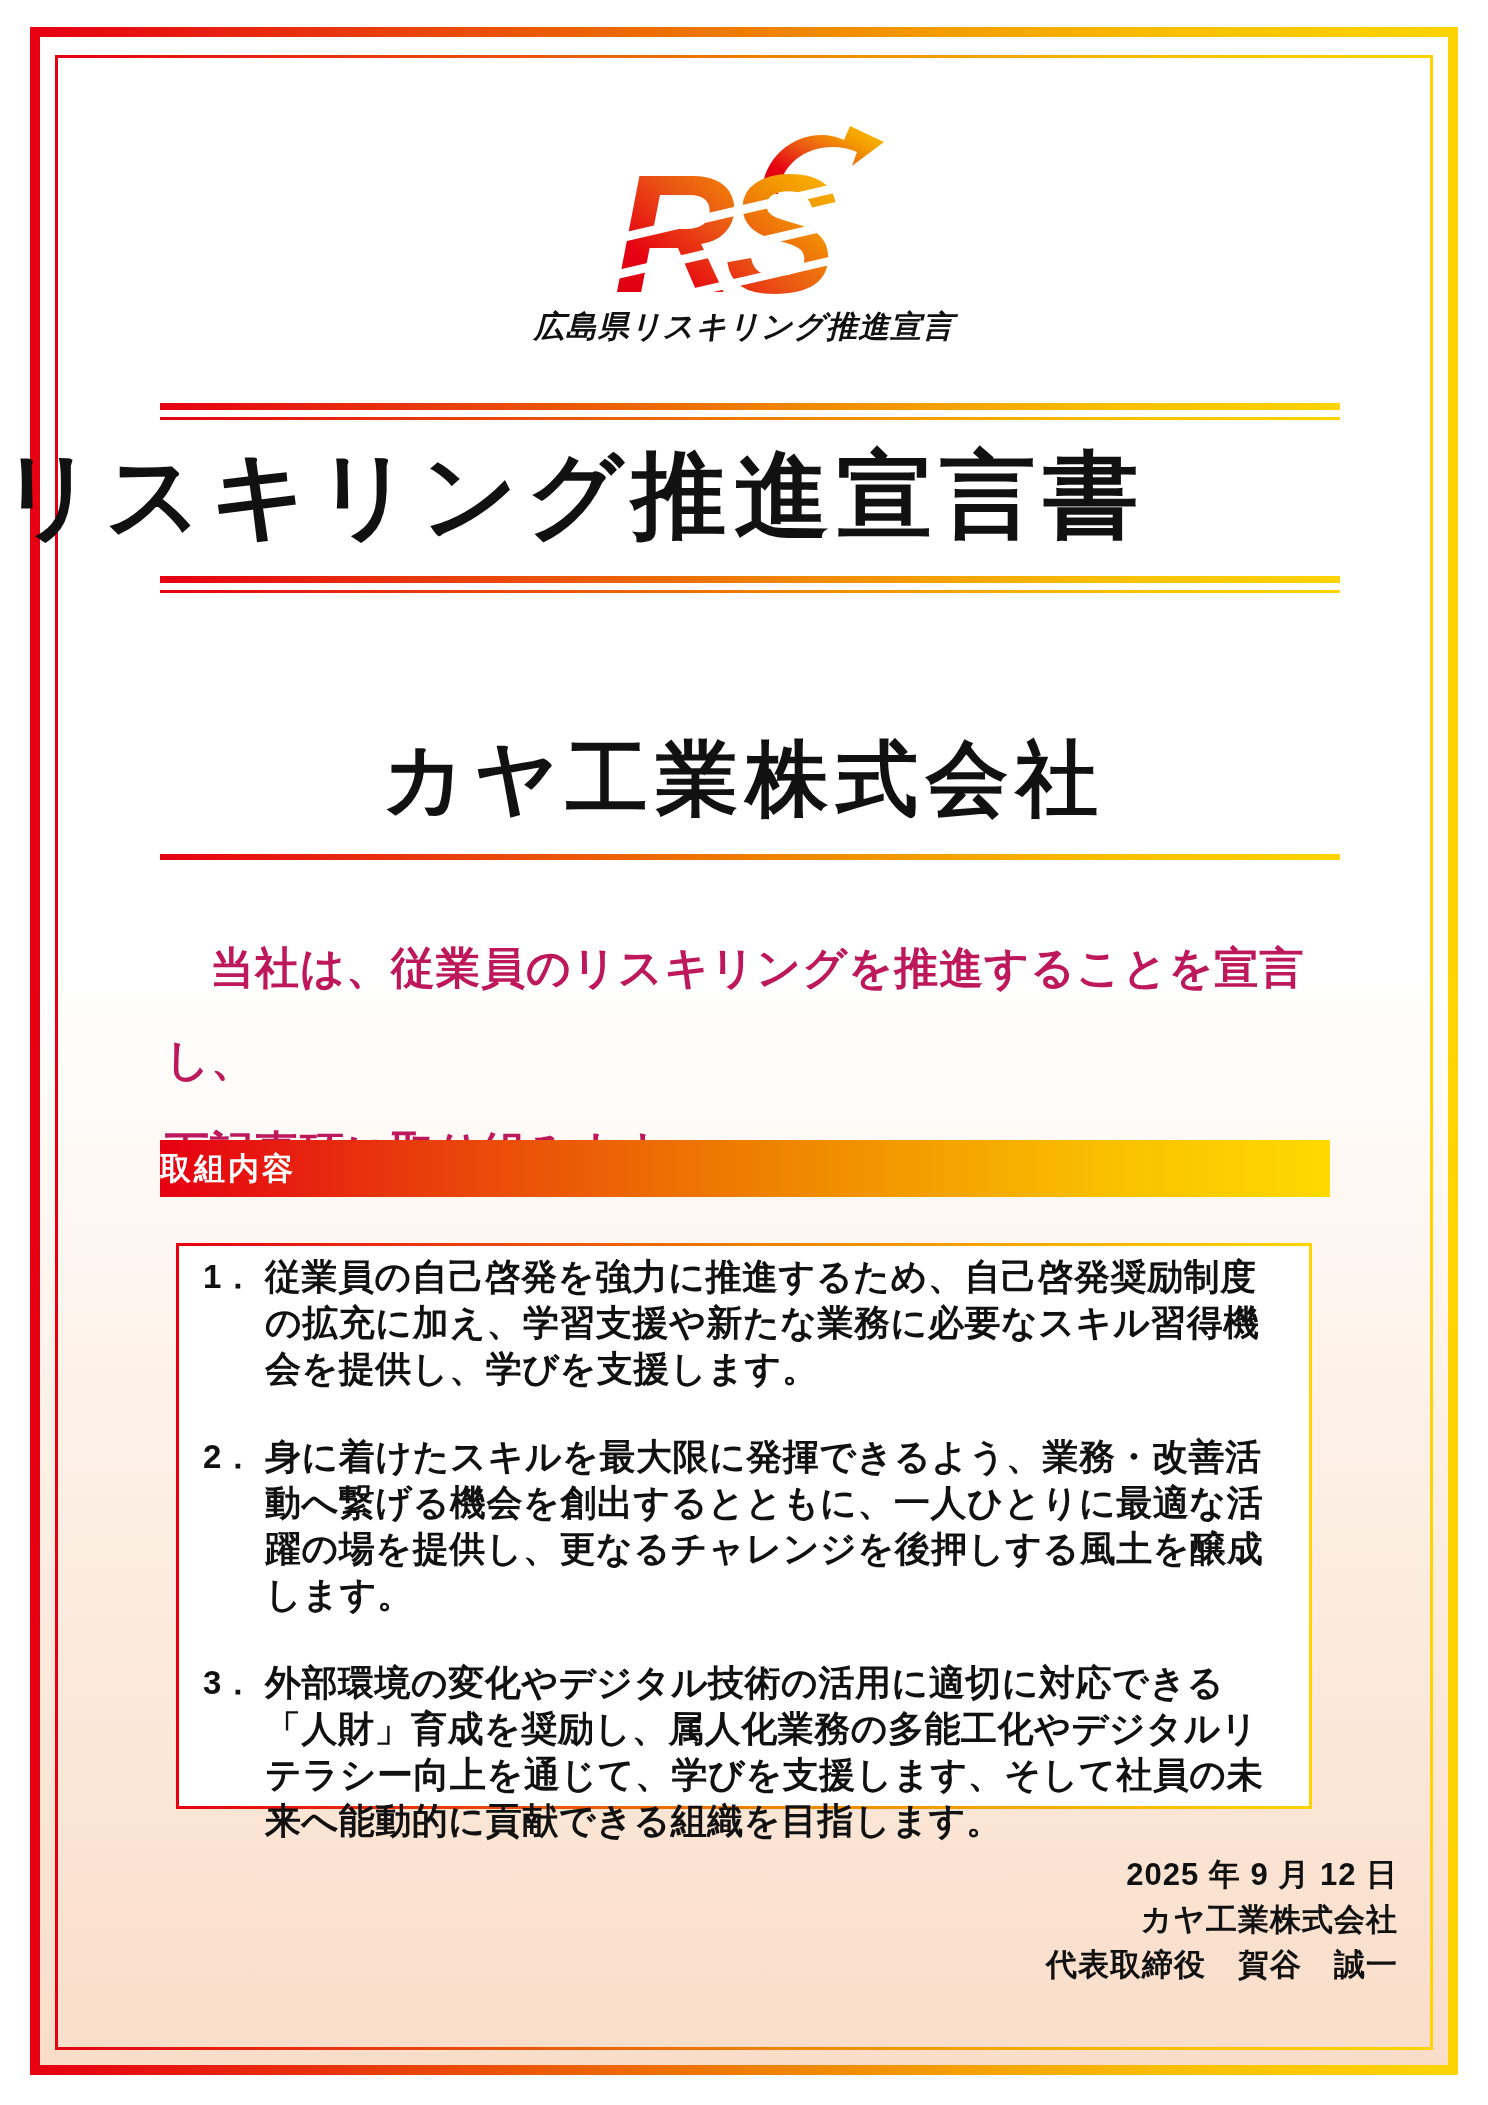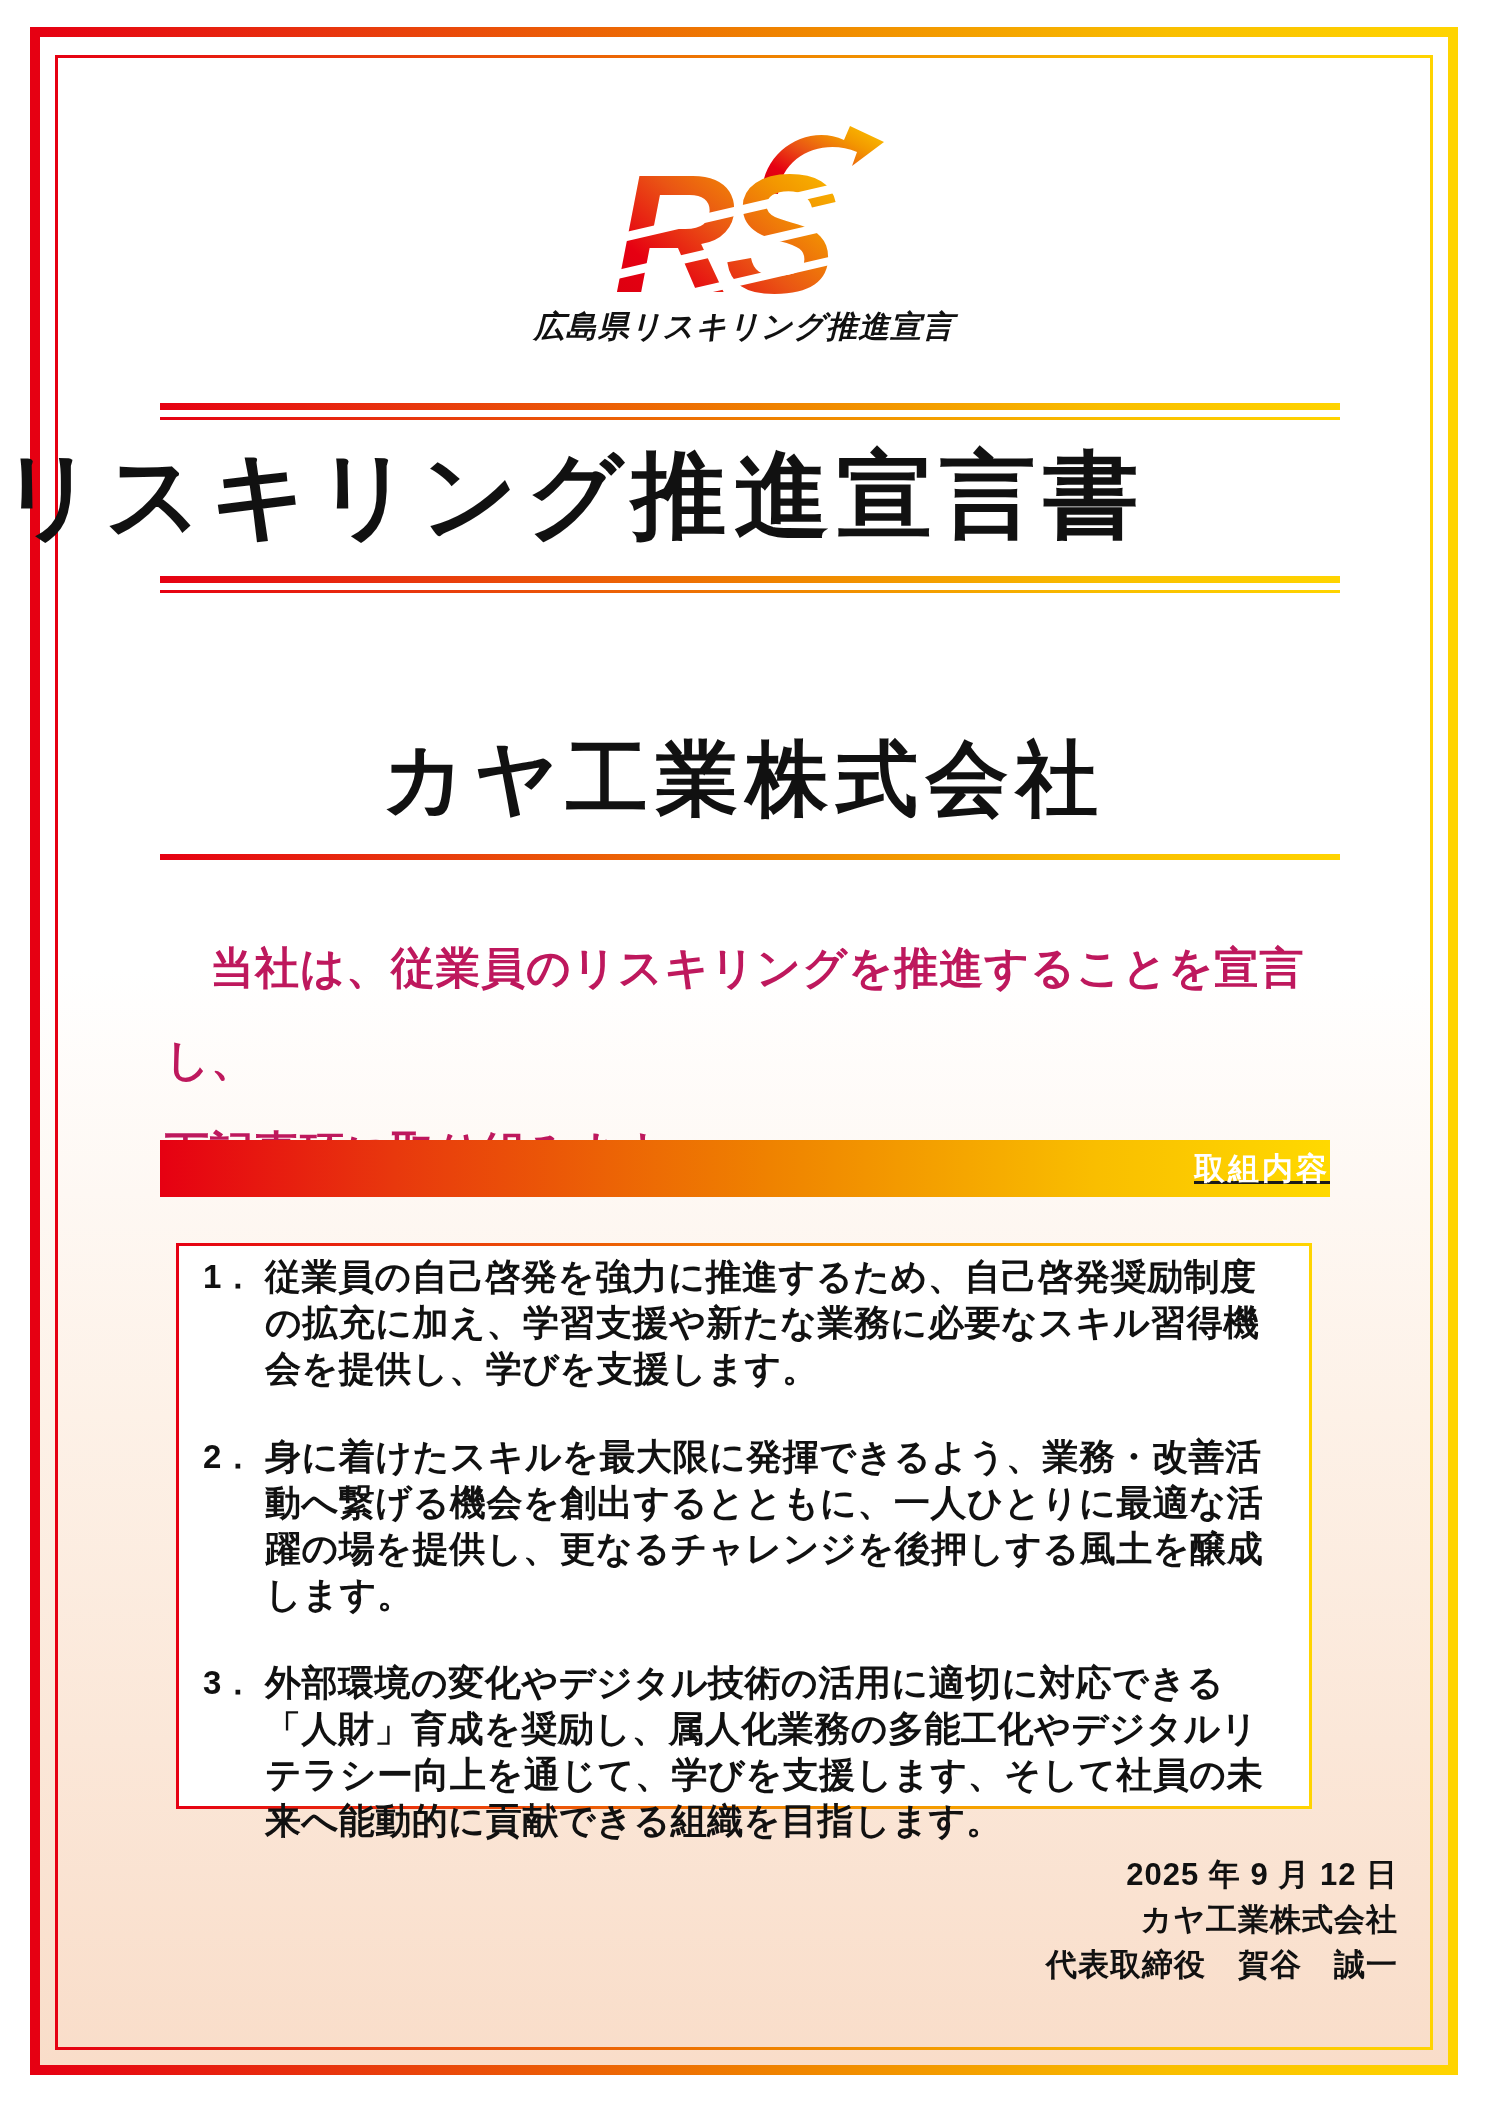--- a/index.html
+++ b/index.html
@@ -67,21 +67,21 @@
   .declaration {
     left: 165px; width: 1170px; top: 922px;
     font-size: 44px; font-weight: 600;
     color: #be185d;
   }
   .declaration .line { line-height: 92px; letter-spacing: 1px; }
 
   .section-banner {
     left: 160px; width: 1170px; top: 1140px; height: 57px;
     background: linear-gradient(90deg, #e60012 0%, #e8380d 20%, #ef8200 52%, #f9be00 80%, #ffd900 100%);
-    display: flex; align-items: center; justify-content: flex-end; text-decoration: underline;
+    display: flex; align-items: center; justify-content: flex-start;
   }
   .section-banner .label {
     color: #ffffff; font-size: 31px; font-weight: bold; letter-spacing: 3px;
   }
 
   .initiatives-box {
     left: 176px; top: 1243px; width: 1136px; height: 566px;
     border: 3px solid transparent;
     border-image: linear-gradient(90deg, #e60012 0%, #ef8200 52%, #ffd400 100%) 1;
     background: #ffffff;

